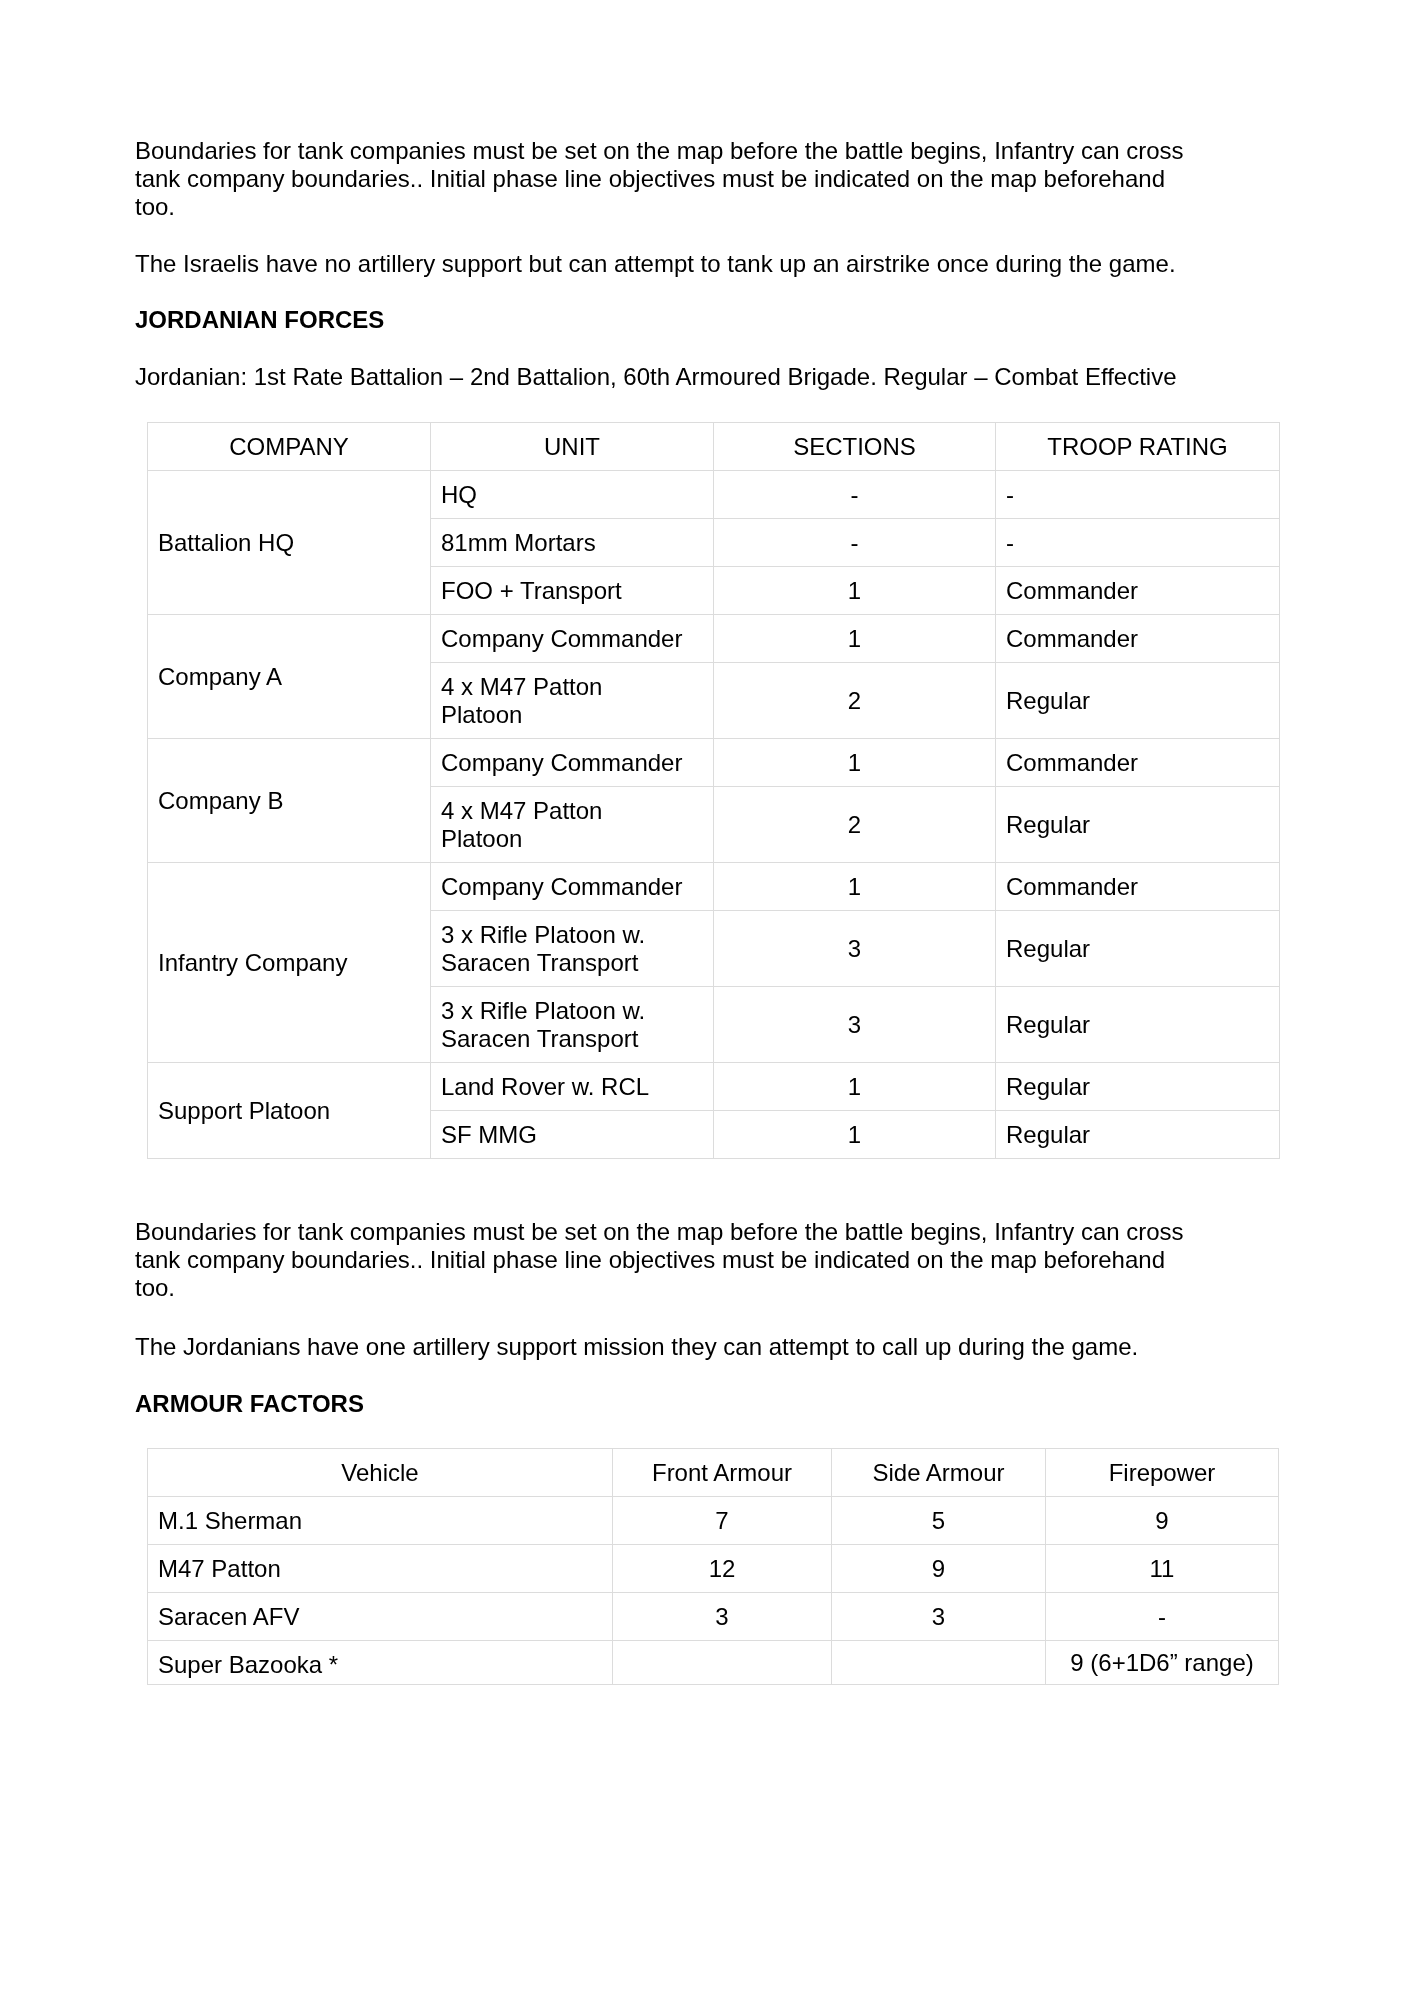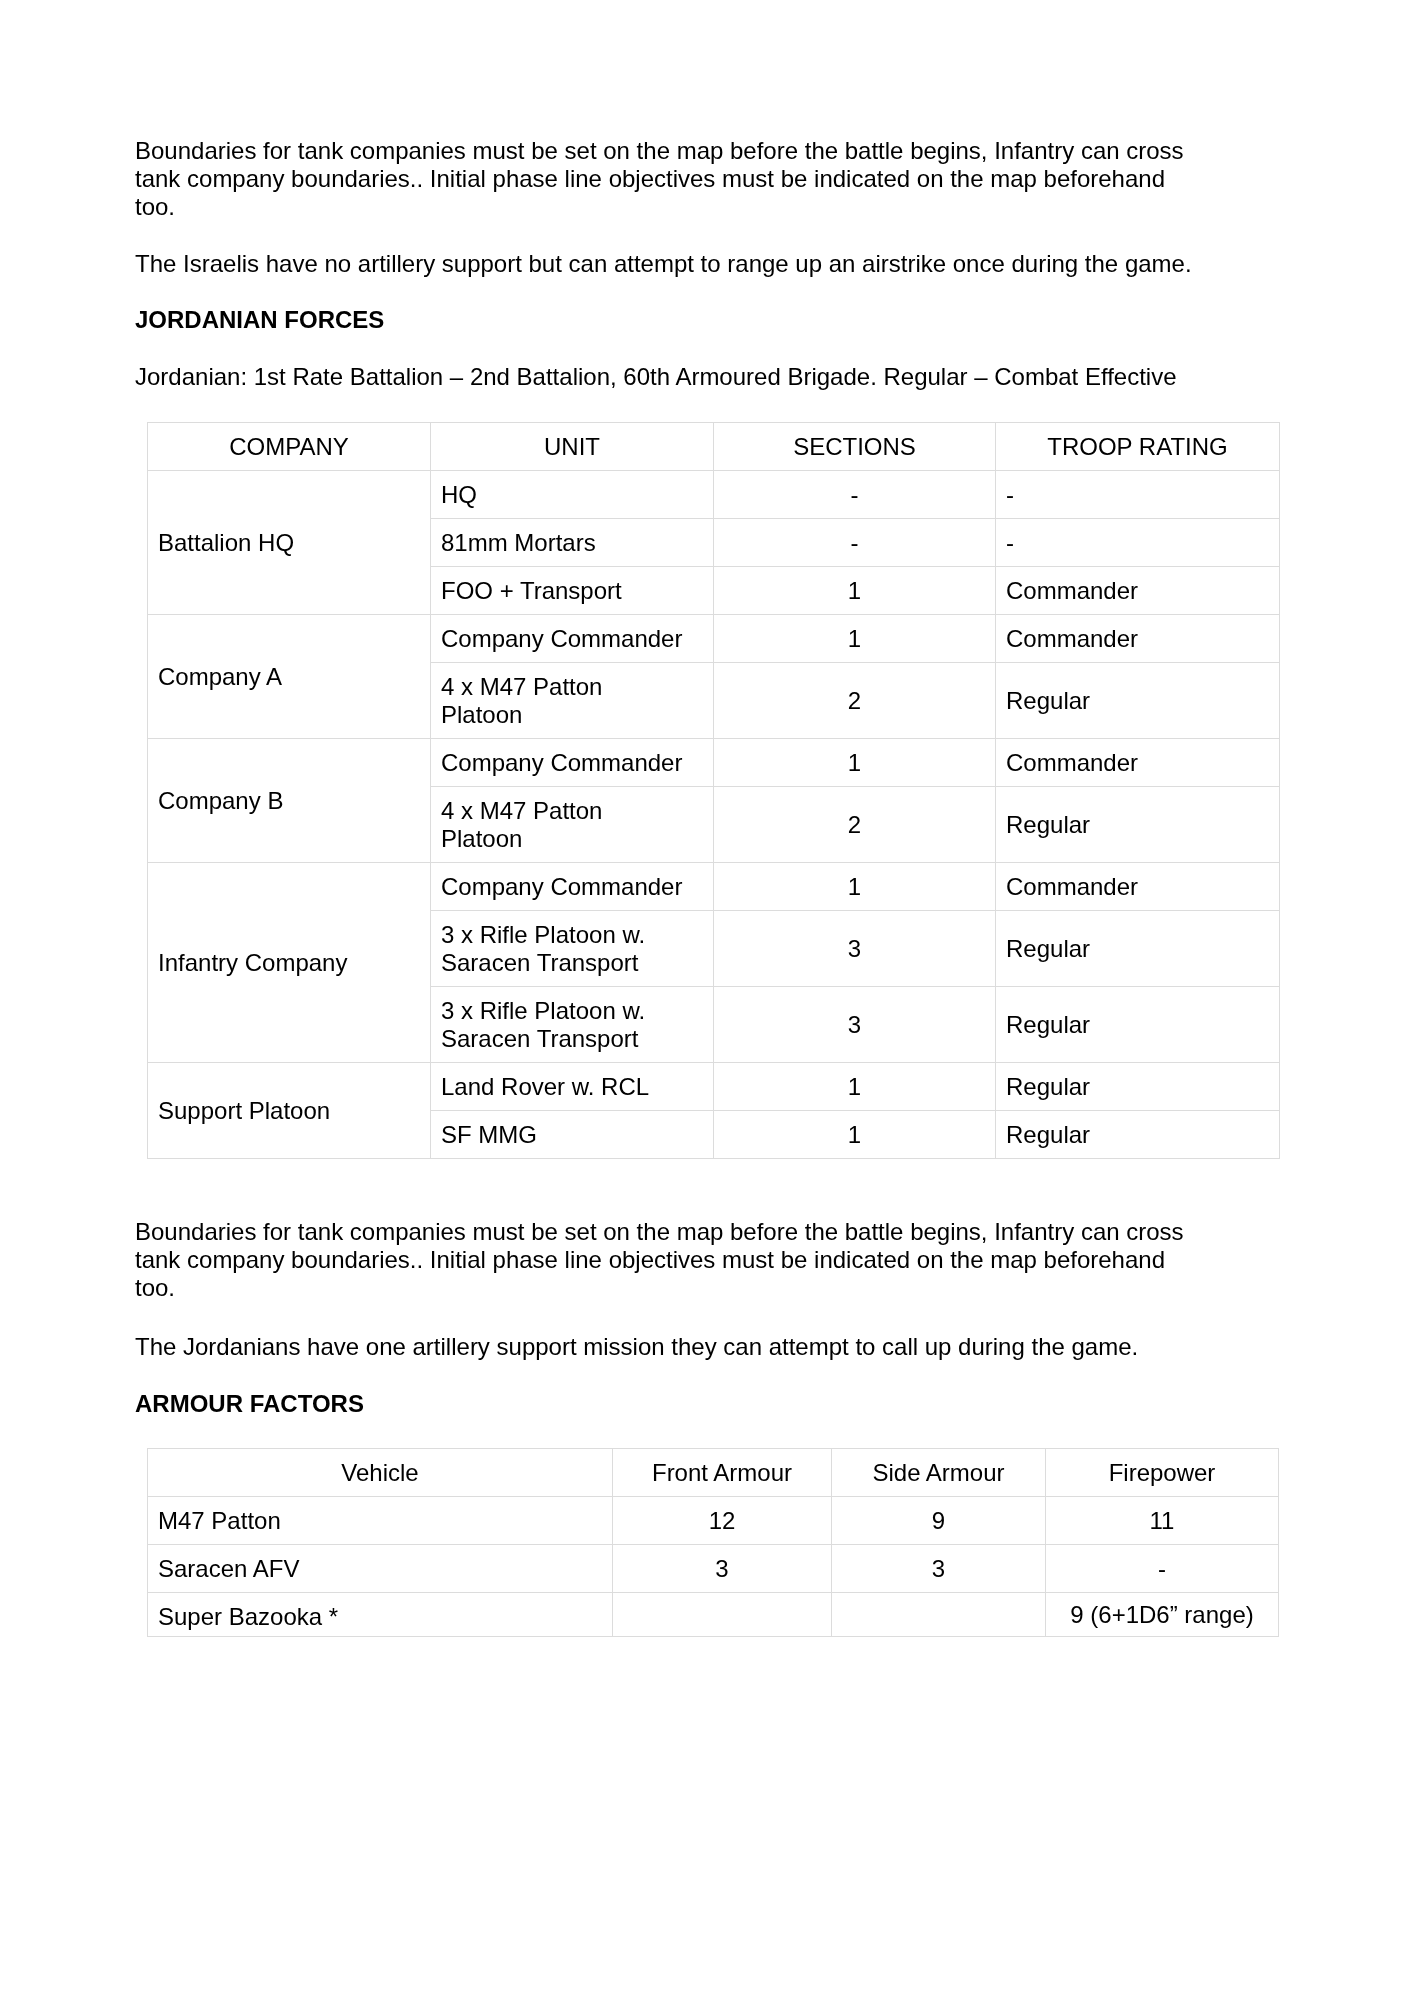--- a/index.html
+++ b/index.html
@@ -14,21 +14,21 @@
   .h48 { height: 48px; }
   .h76 { height: 76px; }
   .h55 { height: 44px; }
 </style>
 </head>
 <body>
 
 <p class="txt" style="top:137px;">Boundaries for tank companies must be set on the map before the battle begins, Infantry can cross</p>
 <p class="txt" style="top:165px;">tank company boundaries.. Initial phase line objectives must be indicated on the map beforehand</p>
 <p class="txt" style="top:193px;">too.</p>
-<p class="txt" style="top:250px;">The Israelis have no artillery support but can attempt to range up an airstrike once during the game.</p>
+<p class="txt" style="top:250px;">The Israelis have no artillery support but can attempt to tank up an airstrike once during the game.</p>
 
 <p class="txt heading" style="top:306px;">JORDANIAN FORCES</p>
 <p class="txt" style="top:363px;">Jordanian: 1st Rate Battalion – 2nd Battalion, 60th Armoured Brigade. Regular – Combat Effective</p>
 
 <table style="top:422px; width:1132px;">
   <colgroup>
     <col style="width:283px">
       <col style="width:283px">
       <col style="width:282px">
       <col style="width:284px">
@@ -132,20 +132,26 @@
   <thead>
     <tr class="h48">
       <th>Vehicle</th>
       <th>Front Armour</th>
       <th>Side Armour</th>
       <th>Firepower</th>
     </tr>
   </thead>
   <tbody>
     <tr class="h48">
+      <td>M.1 Sherman</td>
+      <td class="c">7</td>
+      <td class="c">5</td>
+      <td class="c">9</td>
+    </tr>
+    <tr class="h48">
       <td>M47 Patton</td>
       <td class="c">12</td>
       <td class="c">9</td>
       <td class="c">11</td>
     </tr>
     <tr class="h48">
       <td>Saracen AFV</td>
       <td class="c">3</td>
       <td class="c">3</td>
       <td class="c">-</td>

